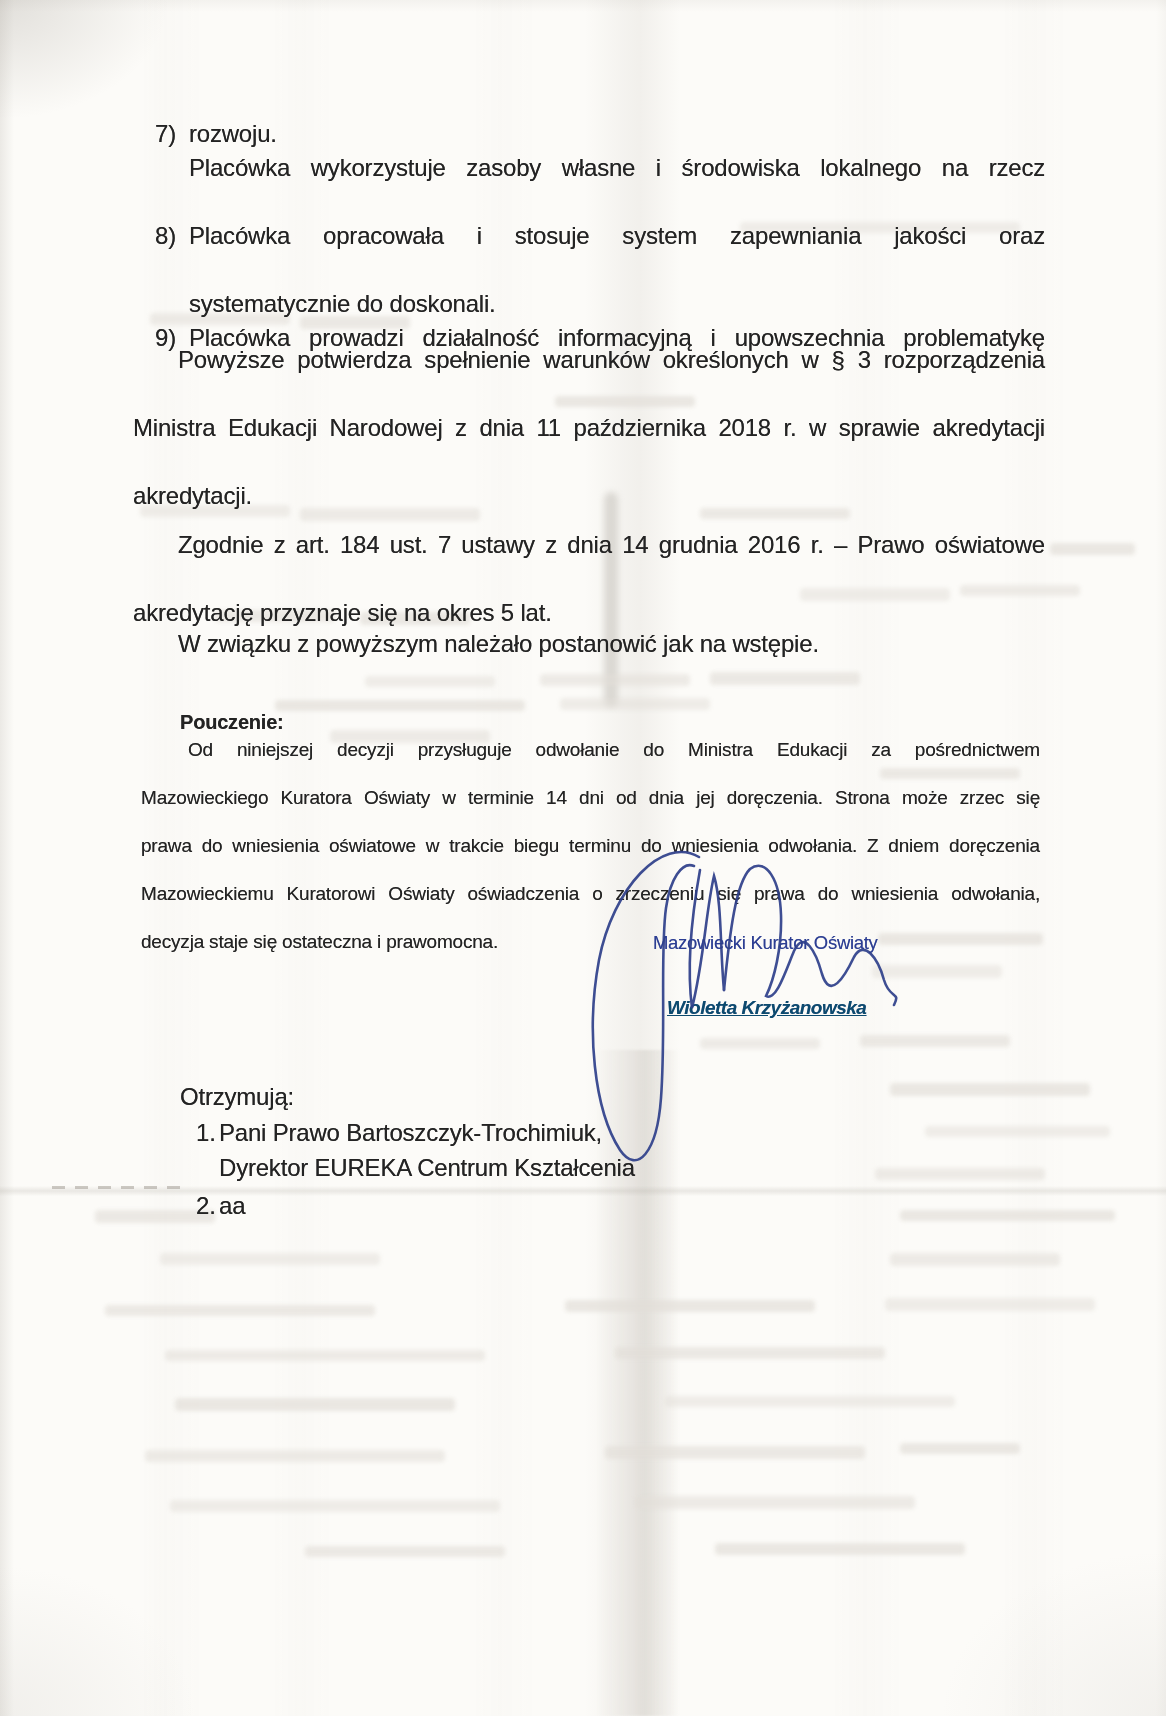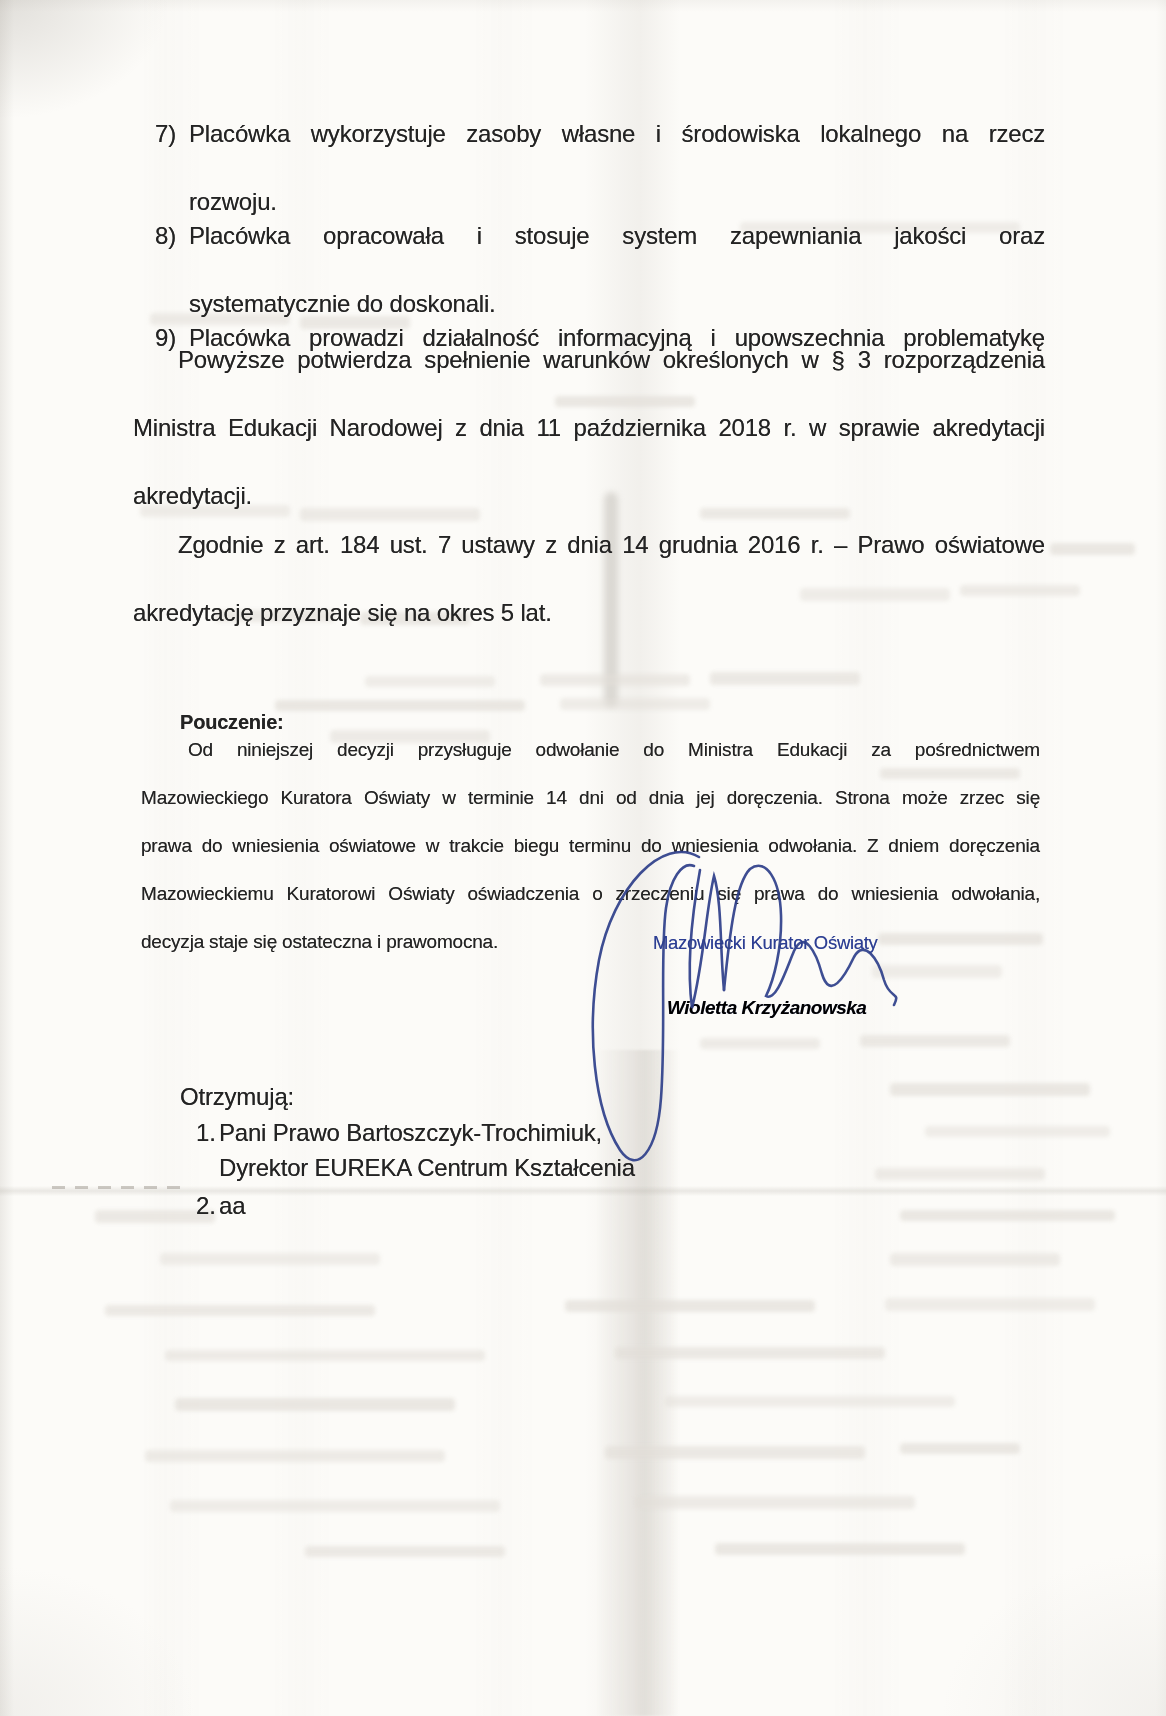--- a/index.html
+++ b/index.html
@@ -69,21 +69,21 @@
   .numlist{position:absolute;left:189px;top:117px;width:856px;}
   .li{position:relative;}
   .li .marker{position:absolute;left:-34px;top:0;}
   .pz-head{position:absolute;font-size:20px;font-weight:bold;letter-spacing:-0.2px;
     text-shadow:0 0 .5px rgba(25,25,25,.65);}
   .pz{font-size:19px;line-height:24px;letter-spacing:-0.2px;
     text-shadow:0 0 .4px rgba(25,25,25,.6);}
   .sig-title{position:absolute;font-size:18.5px;letter-spacing:-0.3px;color:#2c3e93;
     text-shadow:0 0 .5px rgba(44,62,147,.6);white-space:nowrap;}
   .sig-name{position:absolute;font-size:19px;font-weight:bold;font-style:italic;
-    letter-spacing:-0.5px;color:#000000;text-shadow:0 0 .5px rgba(44,62,147,.55);white-space:nowrap;}
+    letter-spacing:-0.5px;color:#0c4a6e;text-shadow:0 0 .5px rgba(44,62,147,.55);white-space:nowrap;text-decoration:underline;}
   .sig-svg{position:absolute;left:560px;top:820px;pointer-events:none;}
   .rc-head{position:absolute;left:180px;top:1080px;}
   .rc-item{position:absolute;left:219px;line-height:35px;}
   .rc-item .marker{position:absolute;left:-23px;top:0;}
 </style>
 </head>
 <body>
 
 <div class="page">
 
@@ -138,22 +138,22 @@
       <div class="bleed" style="left: 170px; top: 1500px; width: 330px; height: 12px; opacity: 0.5;"></div>
       <div class="bleed" style="left: 635px; top: 1496px; width: 280px; height: 13px; opacity: 0.56;"></div>
       <div class="bleed" style="left: 305px; top: 1546px; width: 200px; height: 11px; opacity: 0.62;"></div>
       <div class="bleed" style="left: 715px; top: 1543px; width: 250px; height: 12px; opacity: 0.68;"></div>
     </div>
 
   <div class="numlist body-text">
     <div class="li">
       <span class="marker">7)</span>
       <div class="just">
+          <div class="line last">rozwoju.</div>
           <div class="line">Placówka wykorzystuje zasoby własne i środowiska lokalnego na rzecz</div>
-          <div class="line last">rozwoju.</div>
         </div>
     </div>
     <div class="li">
       <span class="marker">8)</span>
       <div class="just">
           <div class="line">Placówka opracowała i stosuje system zapewniania jakości oraz</div>
           <div class="line last">systematycznie do doskonali.</div>
         </div>
     </div>
     <div class="li">
@@ -168,20 +168,23 @@
       <div class="line">Powyższe potwierdza spełnienie warunków określonych w § 3 rozporządzenia</div>
       <div class="line">Ministra Edukacji Narodowej z dnia 11 października 2018 r. w sprawie akredytacji</div>
       <div class="line last">akredytacji.</div>
     </div>
 
   <div class="block body-text just" style="left:133px;top:528px;width:912px;--ind:45px">
       <div class="line">Zgodnie z art. 184 ust. 7 ustawy z dnia 14 grudnia 2016 r. – Prawo oświatowe</div>
       <div class="line last">akredytację przyznaje się na okres 5 lat.</div>
     </div>
 
+  <div class="block body-text" style="left:133px;top:627px;width:912px;--ind:45px">
+      <div class="line last">W związku z powyższym należało postanowić jak na wstępie.</div>
+    </div>
 
   <div class="pz-head" style="left:180px;top:711px">Pouczenie:</div>
 
   <div class="block pz just" style="left:141px;top:738px;width:899px;--ind:47px">
       <div class="line">Od niniejszej decyzji przysługuje odwołanie do Ministra Edukacji za pośrednictwem</div>
       <div class="line">Mazowieckiego Kuratora Oświaty w terminie 14 dni od dnia jej doręczenia. Strona może zrzec się</div>
       <div class="line">prawa do wniesienia oświatowe w trakcie biegu terminu do wniesienia odwołania. Z dniem doręczenia</div>
       <div class="line">Mazowieckiemu Kuratorowi Oświaty oświadczenia o zrzeczeniu się prawa do wniesienia odwołania,</div>
       <div class="line last">decyzja staje się ostateczna i prawomocna.</div>
     </div>

